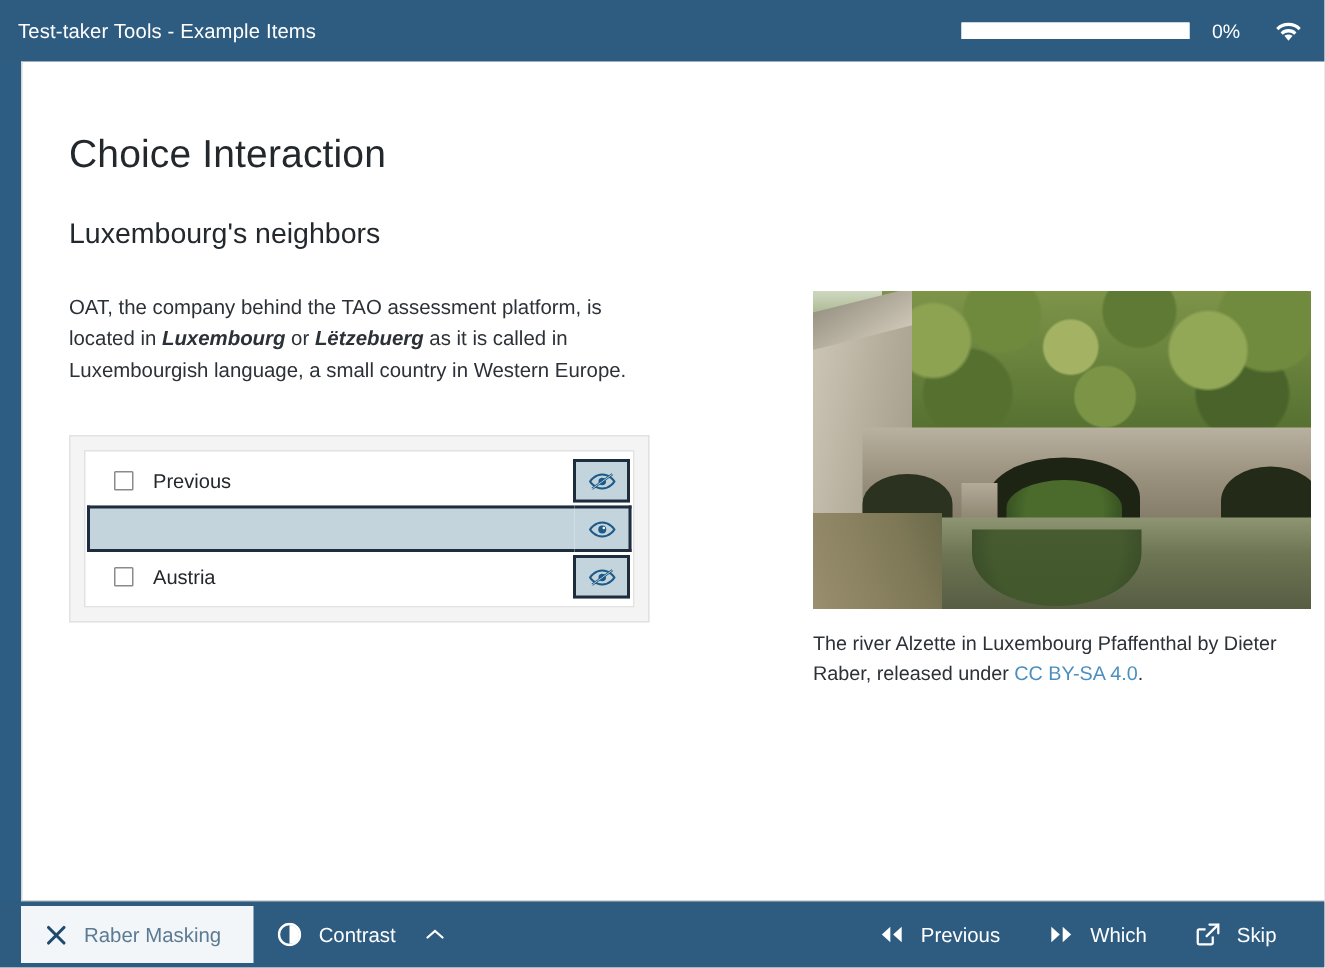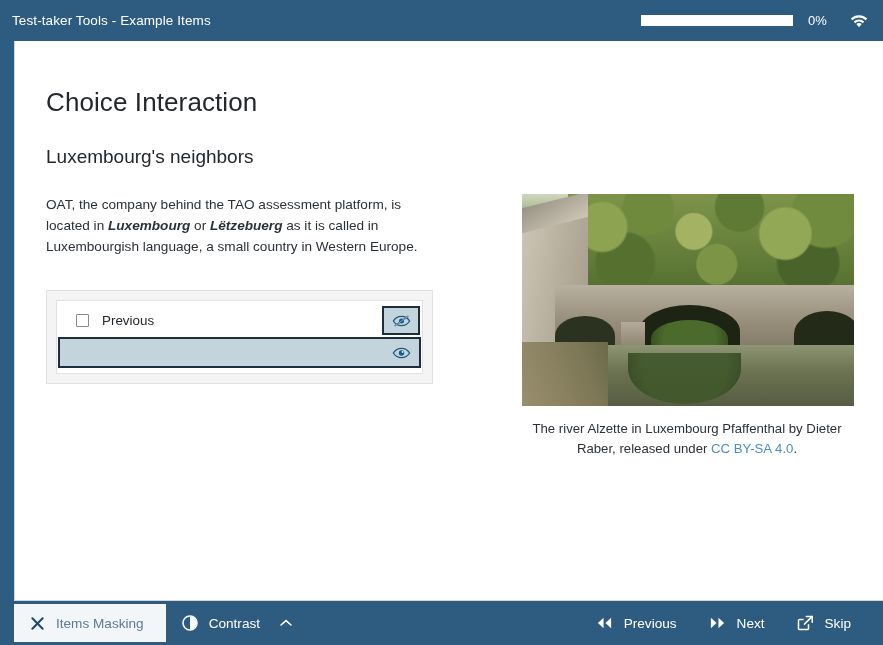--- a/index.html
+++ b/index.html
@@ -82,21 +82,21 @@
     font-size: 19px;
     font-weight: 400;
     color: #23282d;
   }
 
   .cols {
     display: flex;
     margin-top: 26px;
   }
   .col-left { width: 400px; flex: none; }
-  .col-right { margin-left: 76px; width: 332px; flex: none; text-align: center; }
+  .col-right { margin-left: 96px; width: 332px; flex: none; }
 
   p.para {
     margin: 0 0 16px 0;
     font-size: 13.6px;
     line-height: 21px;
     color: #2b3137;
     max-width: 392px;
   }
   p.para:last-child { margin-bottom: 0; }
   .bi { font-weight: bold; font-style: italic; }
@@ -352,20 +352,36 @@
                   <span class="ico">
                     <svg width="19" height="14" viewBox="0 0 22 16" fill="none" stroke="#1d5a88" stroke-width="1.6">
                       <path d="M1.6 8S4.9 2.6 11 2.6 20.4 8 20.4 8 17.1 13.4 11 13.4 1.6 8 1.6 8z"></path>
                       <circle cx="11" cy="8" r="3.1" fill="#1d5a88" stroke="none"></circle>
                       <circle cx="12.2" cy="6.8" r="1" fill="#ffffff" stroke="none"></circle>
                     </svg>
                   </span>
                 </div>
               </div>
 
+              <div class="choice-row">
+                <label class="choice-label-wrap">
+                  <span class="cbox"></span>
+                  <span class="choice-text">Austria</span>
+                </label>
+                <div class="mask-btn">
+                  <span class="ico">
+                    <svg width="19" height="14" viewBox="0 0 22 16" fill="none" stroke="#1d5a88" stroke-width="1.6">
+                      <path d="M1.6 8S4.9 2.6 11 2.6 20.4 8 20.4 8 17.1 13.4 11 13.4 1.6 8 1.6 8z"></path>
+                      <circle cx="11" cy="8" r="2.9" fill="#1d5a88" stroke="none"></circle>
+                      <line x1="3.2" y1="13.6" x2="18.8" y2="2.4" stroke="#1d5a88" stroke-width="1.7"></line>
+                      <line x1="3.2" y1="13.6" x2="18.8" y2="2.4" stroke="#c3d4dd" stroke-width="0.7"></line>
+                    </svg>
+                  </span>
+                </div>
+              </div>
 
 
             </div>
           </div>
         </div>
 
         <div class="col-right">
           <div class="figure">
             <div class="photo">
               <div class="sky"></div>
@@ -393,21 +409,21 @@
 
   <div class="toolbar">
 
     <div class="tool-btn active">
       <span class="ico">
         <svg width="15" height="15" viewBox="0 0 16 16" stroke="#1e4a6d" stroke-width="2.2" stroke-linecap="round">
           <line x1="2.5" y1="2.5" x2="13.5" y2="13.5"></line>
           <line x1="13.5" y1="2.5" x2="2.5" y2="13.5"></line>
         </svg>
       </span>
-      <span>Items Masking</span>
+      <span>Raber Masking</span>
     </div>
 
     <div class="tool-btn">
       <span class="ico">
         <svg width="16" height="16" viewBox="0 0 16 16">
           <circle cx="8" cy="8" r="7" fill="none" stroke="#ffffff" stroke-width="1.6"></circle>
           <path d="M8 1.6a6.4 6.4 0 0 1 0 12.8z" fill="#ffffff"></path>
         </svg>
       </span>
       <span>Contrast</span>
@@ -430,21 +446,21 @@
         <span>Previous</span>
       </div>
 
       <div class="tool-btn">
         <span class="ico">
           <svg width="17" height="14" viewBox="0 0 18 14" fill="#ffffff">
             <path d="M2 1.5v11L8 7z"></path>
             <path d="M10 1.5v11L16 7z"></path>
           </svg>
         </span>
-        <span>Next</span>
+        <span>Which</span>
       </div>
 
       <div class="tool-btn">
         <span class="ico">
           <svg width="17" height="16" viewBox="0 0 17 16" fill="none" stroke="#ffffff" stroke-width="1.5">
             <path d="M11.5 9.3v4.4a.9.9 0 0 1-.9.9H2.4a.9.9 0 0 1-.9-.9V5.5a.9.9 0 0 1 .9-.9h4.3"></path>
             <polyline points="9.3,1.4 15.2,1.4 15.2,7.2" stroke-linecap="round"></polyline>
             <line x1="7.4" y1="9.1" x2="15" y2="1.6" stroke-linecap="round"></line>
           </svg>
         </span>

